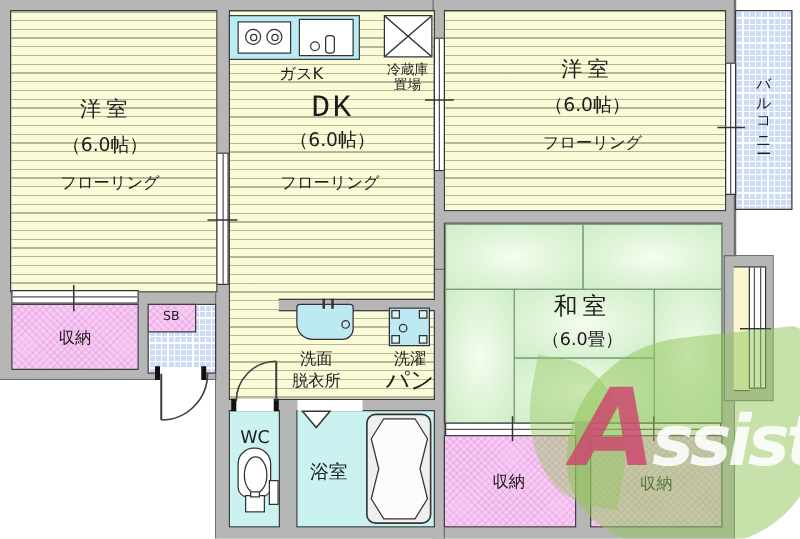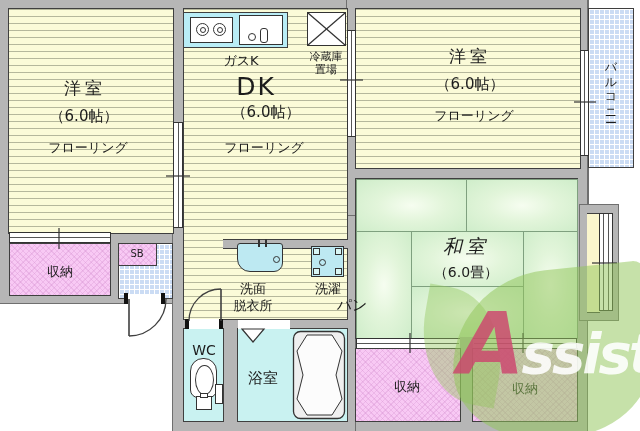--- a/index.html
+++ b/index.html
@@ -158,42 +158,42 @@
     <line x1="59" y1="228" x2="59" y2="249" stroke="#333" stroke-width="1.2"></line>
     <line x1="410" y1="333" x2="410" y2="353" stroke="#333" stroke-width="1.2"></line>
     <line x1="523" y1="333" x2="523" y2="353" stroke="#333" stroke-width="1.2"></line>
   </svg>
 
   <span class="lbl" style="left:85px;top:88px;font-size:17px;letter-spacing:4px;">洋室</span>
   <span class="lbl" style="left:84px;top:116px;font-size:15px;">（6.0帖）</span>
   <span class="lbl" style="left:88px;top:147px;font-size:13px;">フローリング</span>
 
   <span class="lbl" style="left:241px;top:60px;font-size:13px;">ガスK</span>
-  <span class="lbl" style="left:256px;top:86px;font-size:25px;letter-spacing:2px;">DK</span>
+  <span class="lbl" style="left:266px;top:86px;font-size:25px;letter-spacing:2px;font-family:Liberation Mono, monospace;">DK</span>
   <span class="lbl" style="left:266px;top:112px;font-size:15px;">（6.0帖）</span>
   <span class="lbl" style="left:264px;top:147px;font-size:13px;">フローリング</span>
   <span class="lbl" style="left:326px;top:56px;font-size:11px;">冷蔵庫</span>
   <span class="lbl" style="left:326px;top:70px;font-size:11px;font-family:Liberation Mono, monospace;">置場</span>
 
   <span class="lbl" style="left:470px;top:56px;font-size:17px;letter-spacing:4px;">洋室</span>
   <span class="lbl" style="left:470px;top:84px;font-size:15px;">（6.0帖）</span>
   <span class="lbl" style="left:474px;top:115px;font-size:13px;">フローリング</span>
 
   <span class="lbl vert" style="left:611px;top:86px;font-size:12px;">バルコニー</span>
 
-  <span class="lbl" style="left:466px;top:246px;font-size:19px;letter-spacing:4px;font-style:italic;">和室</span>
+  <span class="lbl" style="left:466px;top:246px;font-size:19px;letter-spacing:4px;">和室</span>
   <span class="lbl" style="left:466px;top:272px;font-size:14px;">（6.0畳）</span>
 
   <span class="lbl" style="left:60px;top:271px;font-size:13px;">収納</span>
   <span class="lbl" style="left:137px;top:254px;font-size:10px;">SB</span>
 
   <span class="lbl" style="left:253px;top:288px;font-size:13px;">洗面</span>
   <span class="lbl" style="left:253px;top:305px;font-size:13px;">脱衣所</span>
   <span class="lbl" style="left:328px;top:288px;font-size:13px;">洗濯</span>
-  <span class="lbl" style="left:328px;top:305px;font-size:15px;margin-left:24px;">パン</span>
+  <span class="lbl" style="left:328px;top:305px;font-size:19px;">パン</span>
 
   <span class="lbl" style="left:204px;top:350px;font-size:14px;">WC</span>
   <span class="lbl" style="left:263px;top:378px;font-size:15px;">浴室</span>
 
   <span class="lbl" style="left:407px;top:386px;font-size:13px;">収納</span>
   <span class="lbl" style="left:525px;top:388px;font-size:13px;">収納</span>
 
   <div class="leaf" style="left:452px;top:270px;width:200px;height:168px;background:rgba(146,198,90,.52);
               border-radius:55% 6% 48% 50% / 62% 6% 50% 46%;transform:rotate(-6deg);"></div>
   <div class="leaf" style="left:420px;top:290px;width:84px;height:112px;background:rgba(146,198,90,.42);

